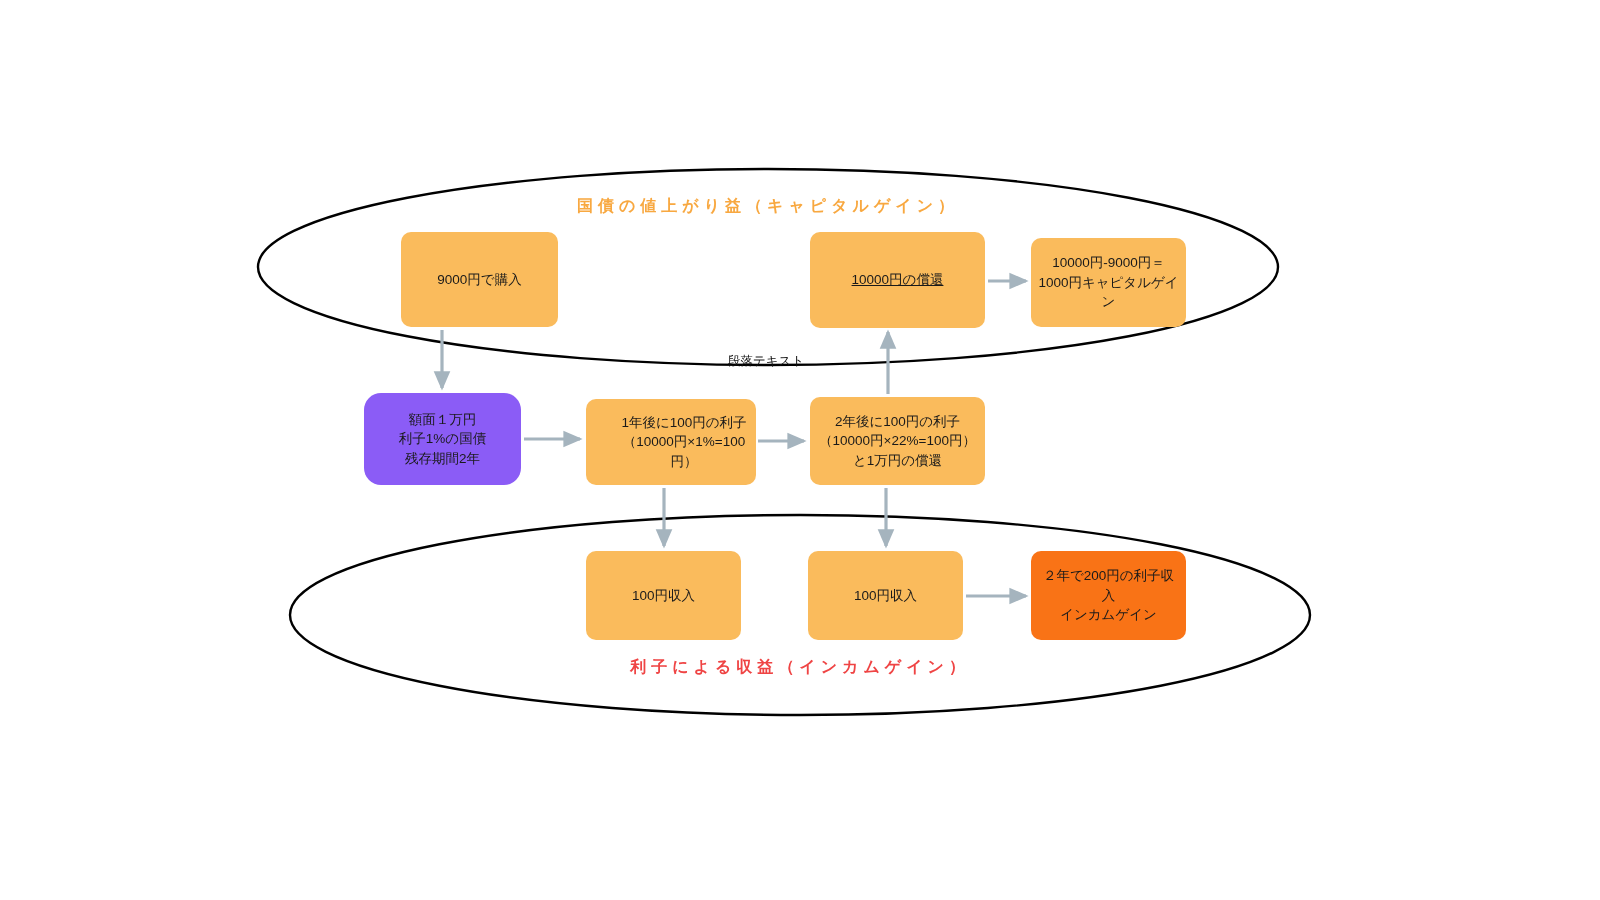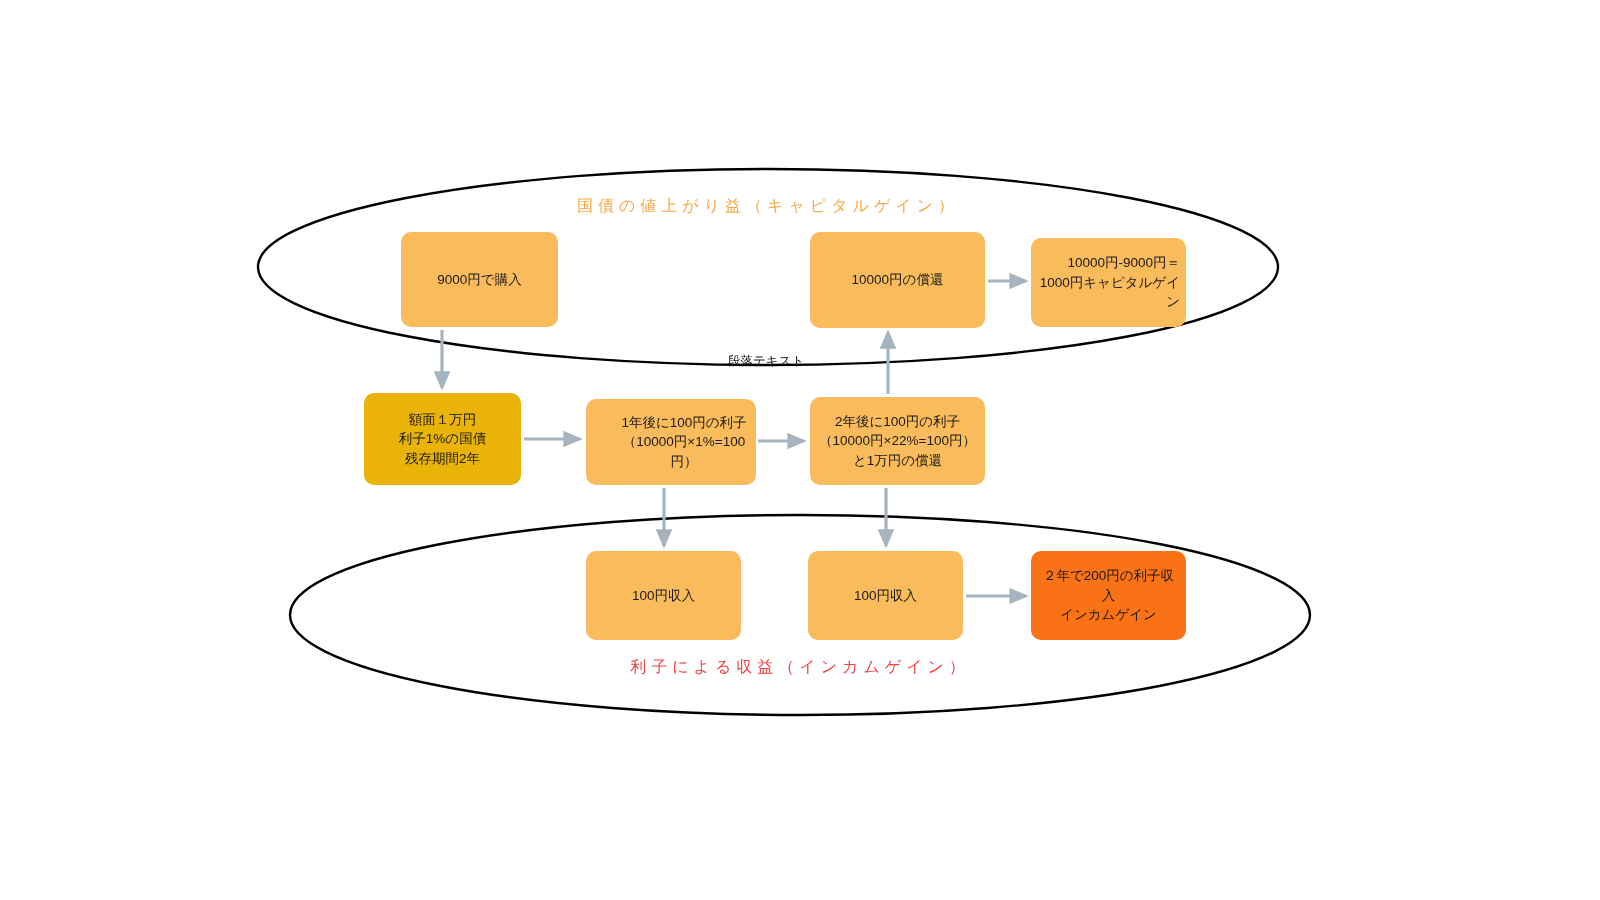--- a/index.html
+++ b/index.html
@@ -27,21 +27,21 @@
     box-sizing:border-box;
     padding:4px 6px;
     white-space:pre-line;
     z-index:3;
   }
 
   .grp-label{
     position:absolute;
     color:#F8A840;
     font-size:16px;
-    font-weight:normal;
+    font-weight:bold;
     letter-spacing:5px;
     white-space:nowrap;
     text-align:center;
     z-index:4;
   }
 
   .para-label{
     position:absolute;
     color:#111111;
     font-size:12.5px;
@@ -71,30 +71,30 @@
         <path d="M 888 394 L 888 332" fill="none" stroke="#A5B4BE" stroke-width="3.2" marker-end="url(#arrowhead)"></path>
         <path d="M 988 281 L 1026 281" fill="none" stroke="#A5B4BE" stroke-width="3.2" marker-end="url(#arrowhead)"></path>
         <path d="M 664 488 L 664 546" fill="none" stroke="#A5B4BE" stroke-width="3.2" marker-end="url(#arrowhead)"></path>
         <path d="M 886 488 L 886 546" fill="none" stroke="#A5B4BE" stroke-width="3.2" marker-end="url(#arrowhead)"></path>
         <path d="M 966 596 L 1026 596" fill="none" stroke="#A5B4BE" stroke-width="3.2" marker-end="url(#arrowhead)"></path>
       </g>
   </svg>
 
   <div id="node-layer">
       <div class="node" style="left: 364px; top: 232px; width: 157px; height: 95px; background: rgb(250, 187, 92); margin-left: 37px;">9000円で購入</div>
-      <div class="node" style="left: 364px; top: 393px; width: 157px; height: 92px; background: #eab308;">額面１万円
+      <div class="node" style="left: 364px; top: 393px; width: 157px; height: 92px; background: #8b5cf6; border-radius: 17px;">額面１万円
 利子1%の国債
 残存期間2年</div>
       <div class="node" style="left: 586px; top: 399px; width: 170px; height: 86px; background: rgb(250, 187, 92); padding-left: 32px;">1年後に100円の利子
 （10000円×1%=100円）</div>
       <div class="node" style="left: 810px; top: 397px; width: 175px; height: 88px; background: rgb(250, 187, 92);">2年後に100円の利子
 （10000円×22%=100円）
 と1万円の償還</div>
-      <div class="node" style="left: 810px; top: 232px; width: 175px; height: 96px; background: rgb(250, 187, 92);">10000円の償還</div>
-      <div class="node" style="left: 1031px; top: 238px; width: 155px; height: 89px; background: rgb(250, 187, 92); text-align: right;">10000円-9000円＝
+      <div class="node" style="left: 810px; top: 232px; width: 175px; height: 96px; background: rgb(250, 187, 92); text-decoration: underline;">10000円の償還</div>
+      <div class="node" style="left: 1031px; top: 238px; width: 155px; height: 89px; background: rgb(250, 187, 92);">10000円-9000円＝
 1000円キャピタルゲイン</div>
       <div class="node" style="left: 586px; top: 551px; width: 155px; height: 89px; background: rgb(250, 187, 92);">100円収入</div>
       <div class="node" style="left: 808px; top: 551px; width: 155px; height: 89px; background: rgb(250, 187, 92);">100円収入</div>
       <div class="node" style="left: 1031px; top: 551px; width: 155px; height: 89px; background: #f97316;">２年で200円の利子収入
 インカムゲイン</div>
     </div>
   <div id="label-layer">
       <div class="grp-label" style="left: 258px; width: 1020px; top: 196px; color: rgb(248, 168, 64);">国債の値上がり益（キャピタルゲイン）</div>
       <div class="grp-label" style="left: 290px; width: 1020px; top: 657px; color: #ef4444;">利子による収益（インカムゲイン）</div>
     </div>

